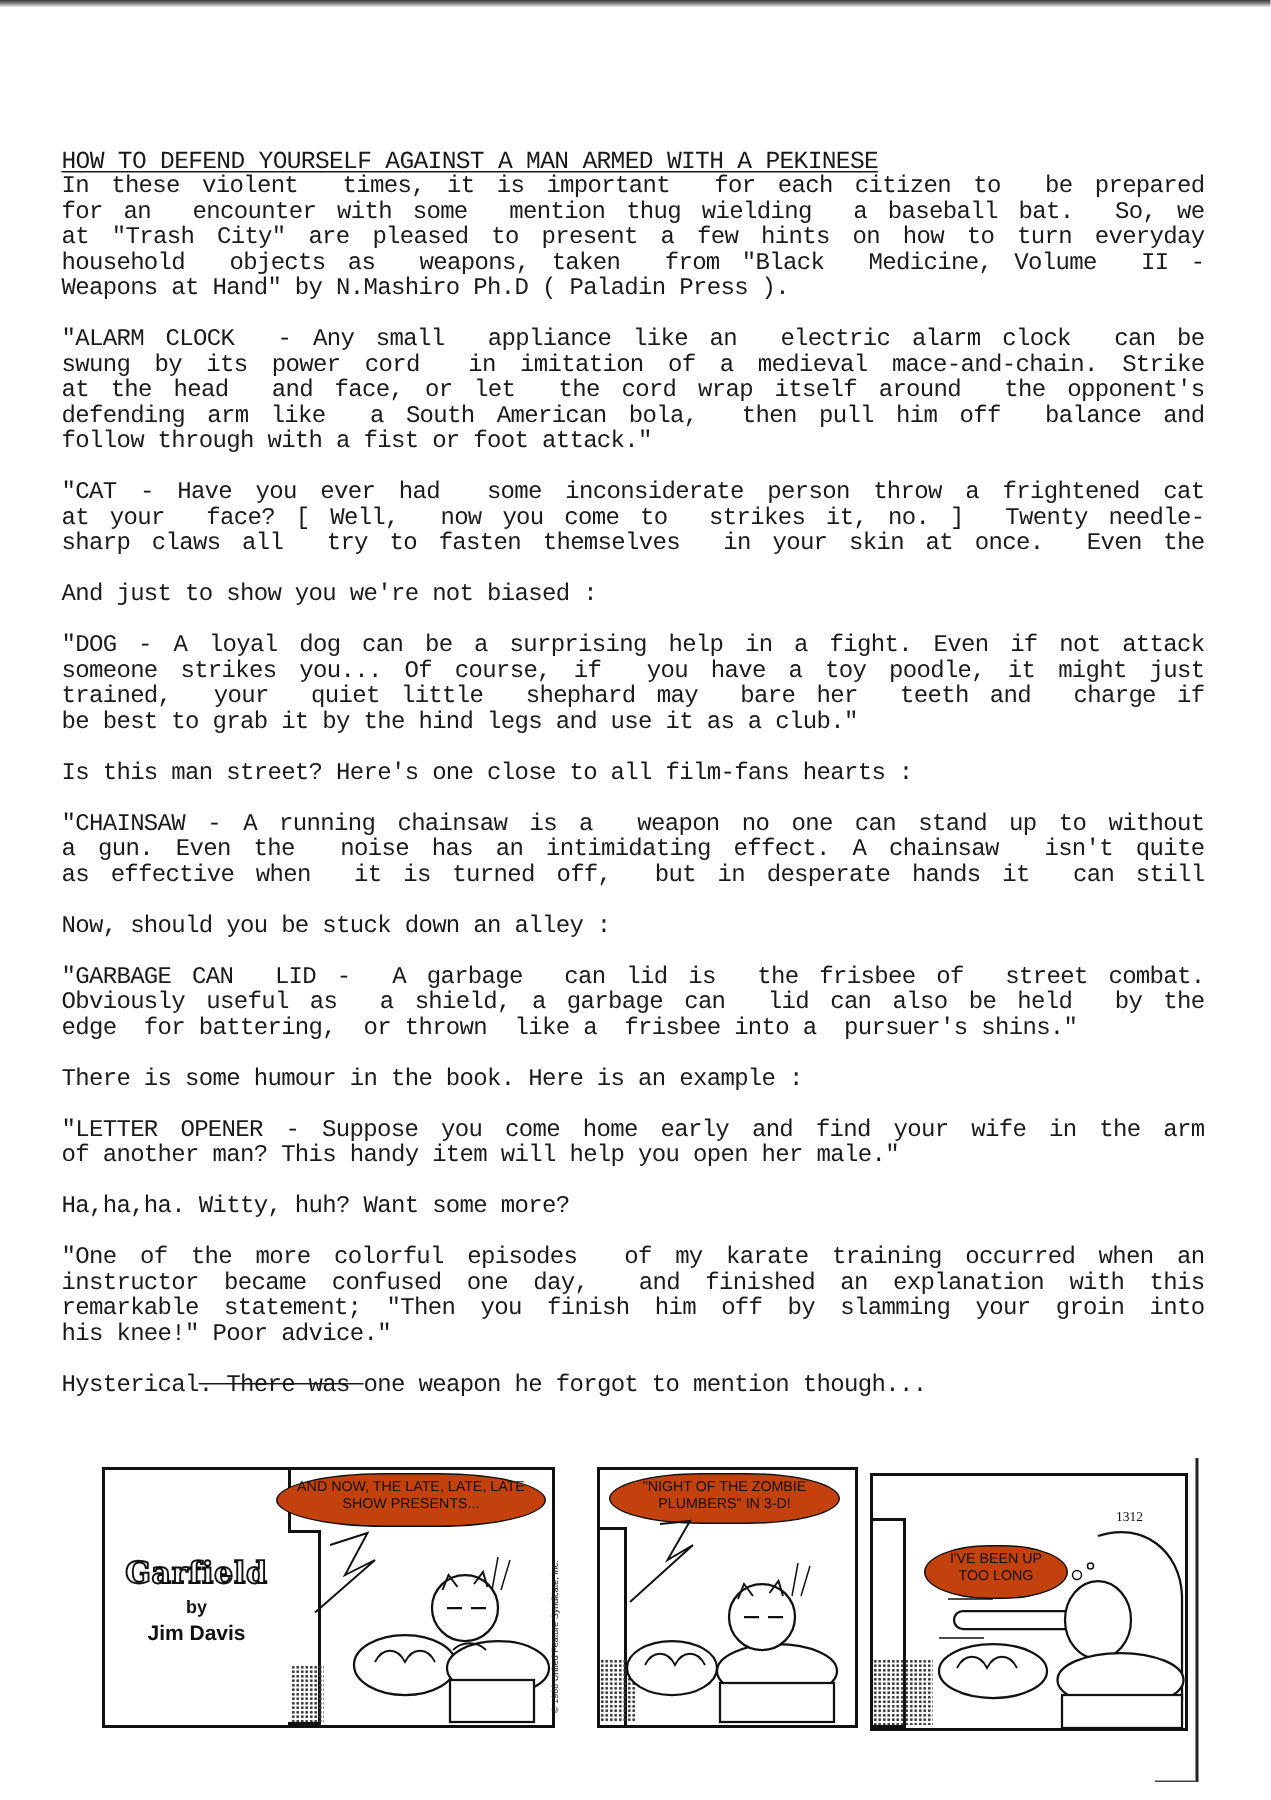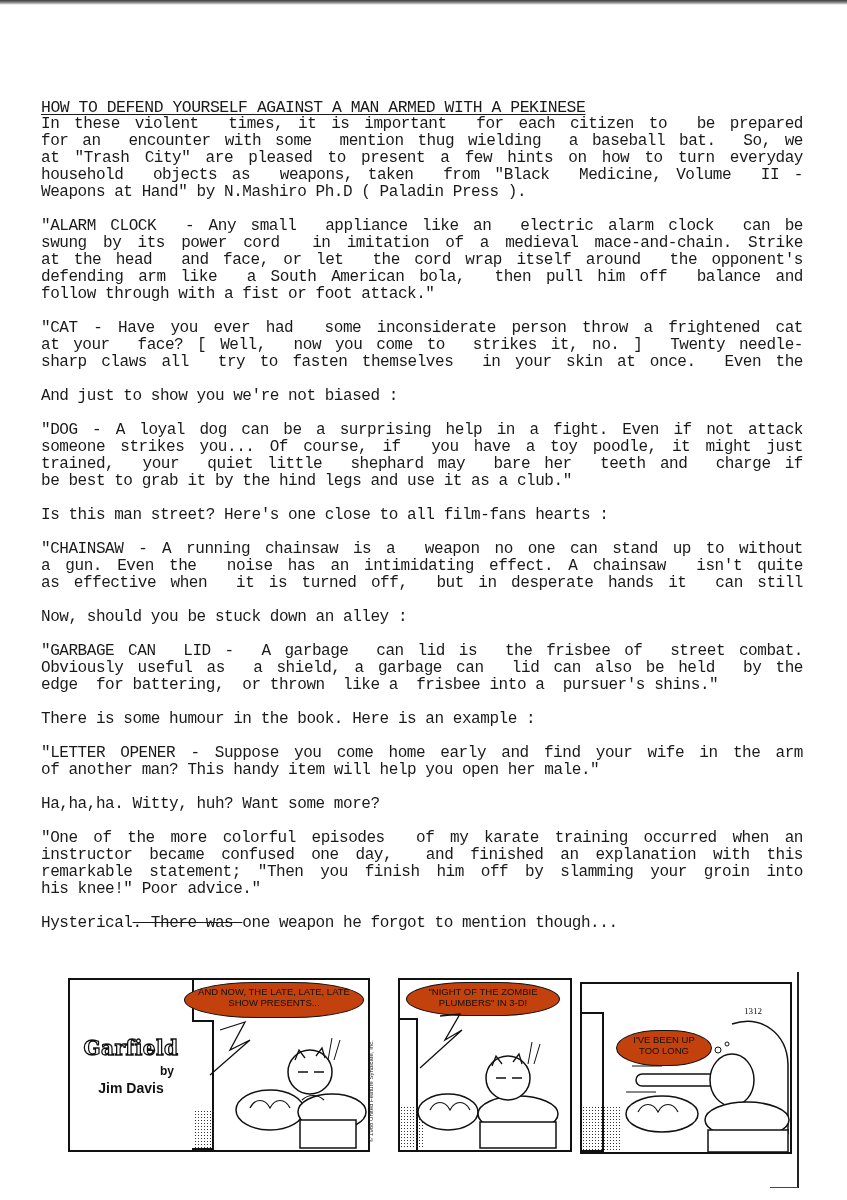--- a/index.html
+++ b/index.html
@@ -40,21 +40,21 @@
     }
     .logo {
       position: absolute; left: 4px; top: 56px; width: 114px; text-align: center;
       font-family: "DejaVu Serif", serif; font-weight: bold; font-size: 20px;
       color: #fff; -webkit-text-stroke: 1.3px #111; letter-spacing: 0.5px;
     }
     .by, .author {
       position: absolute; left: 0; width: 122px; text-align: center;
       font-family: "Liberation Sans", sans-serif; font-weight: bold; color: #111;
     }
-    .by { top: 84px; font-size: 12px; padding-left: 36px; }
+    .by { top: 84px; font-size: 12px; }
     .author { top: 100px; font-size: 14px; }
     .balloon {
       position: absolute; border: 1.5px solid #111; border-radius: 40% / 50%;
       background: #c2410c; text-align: center;
       font-family: "Liberation Sans", sans-serif; font-size: 9.5px; line-height: 11px;
       color: #111; padding: 3px 6px; box-sizing: border-box;
     }
     .b1 { left: 114px; top: 2px; width: 180px; height: 36px; }
     .b2 { left: 6px; top: 2px; width: 154px; height: 34px; }
     .b3 { left: 34px; top: 46px; width: 96px; height: 36px; border-radius: 45% / 50%; }

